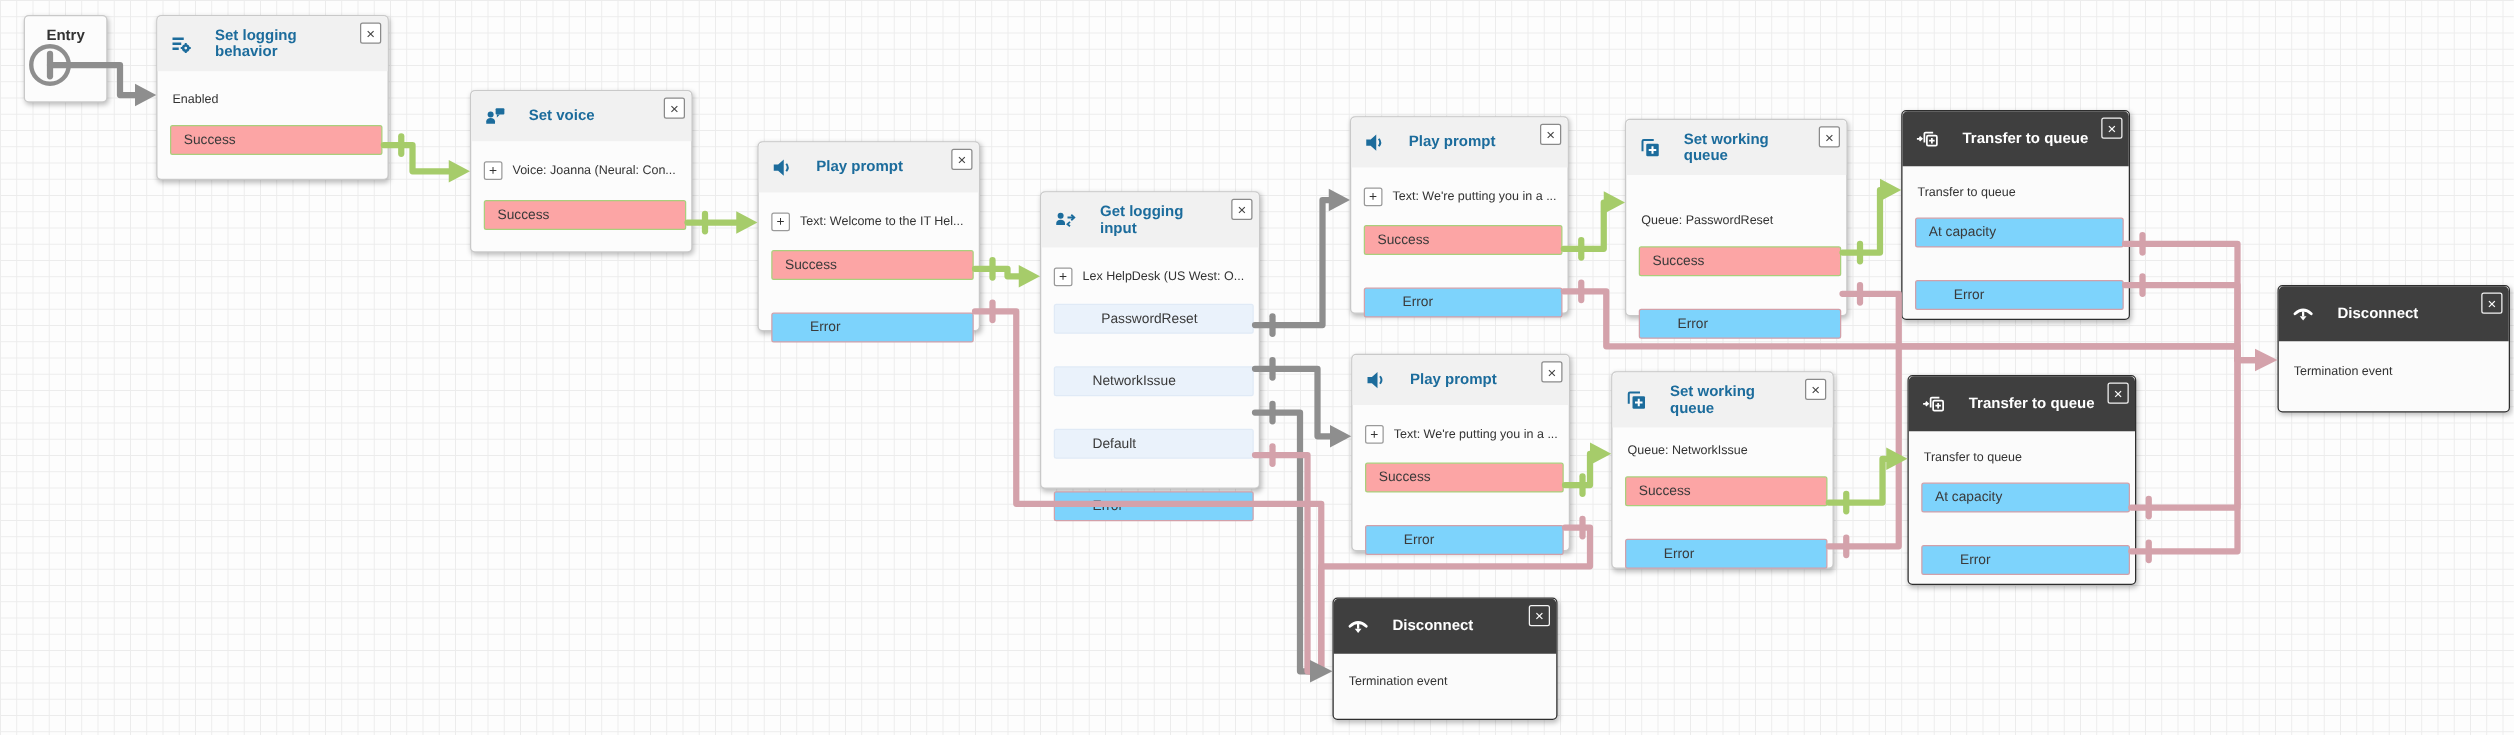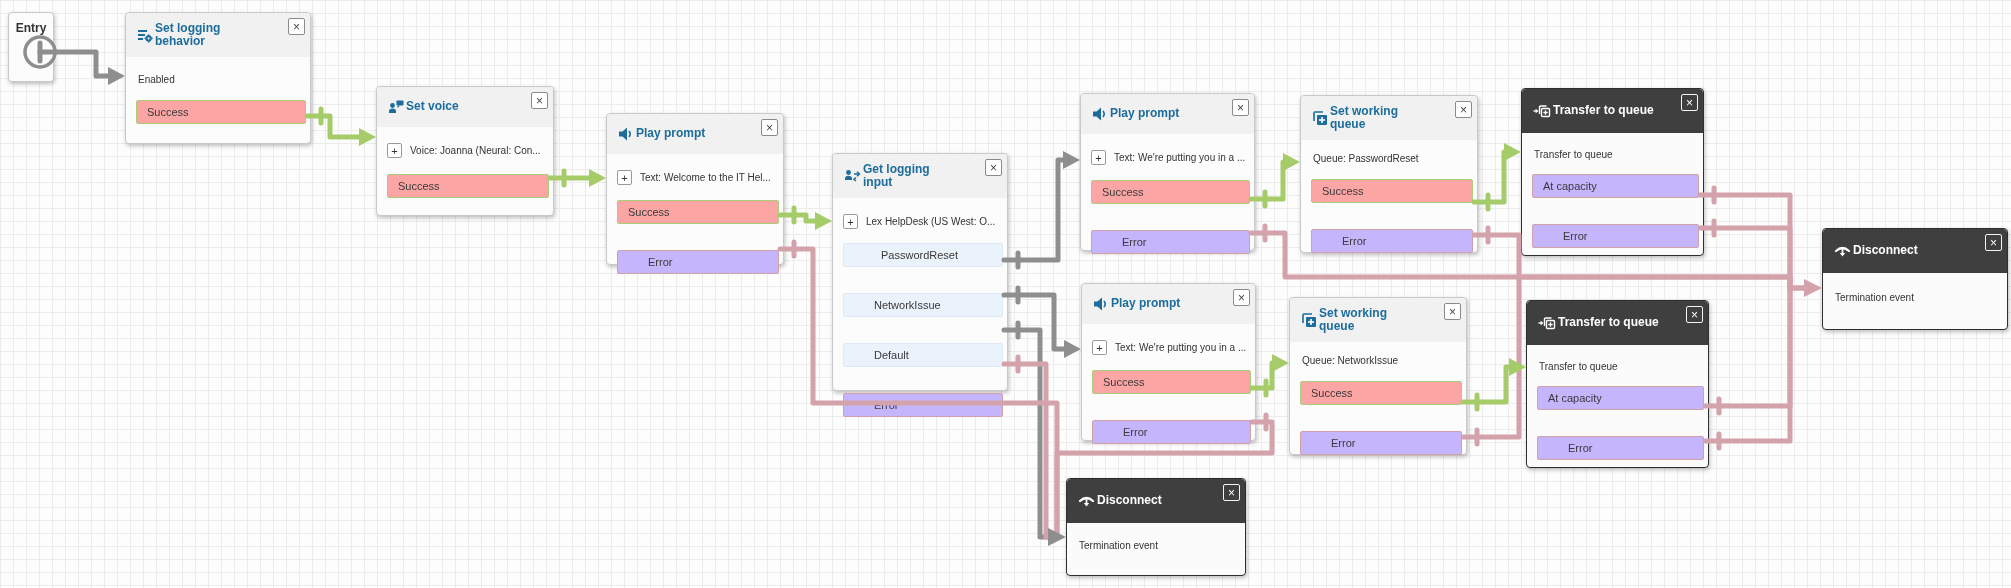--- a/index.html
+++ b/index.html
@@ -5,41 +5,41 @@
   html,body{margin:0;padding:0;}
   body{font-family:"Liberation Sans", sans-serif;background:#fff;}
   #canvas{position:relative;width:2011px;height:588px;overflow:hidden;
     background-color:#fdfdfd;
     background-image:linear-gradient(#ececec 1px, transparent 1px),
                      linear-gradient(90deg,#ececec 1px, transparent 1px);
     background-size:13px 13px;}
   .wires{position:absolute;left:0;top:0;z-index:3;pointer-events:none;}
   .block{position:absolute;z-index:2;background:#fcfcfc;border:1px solid #c9c9c9;
     border-radius:4px;box-shadow:1px 2px 4px rgba(0,0,0,.25);box-sizing:border-box;}
-  .hd{position:relative;display:flex;align-items:center;gap:2px;height:40px;
+  .hd{position:relative;display:flex;align-items:center;gap:19px;height:40px;
     padding:0 26px 0 11px;background:#f1f1f1;border-radius:4px 4px 0 0;}
   .hd.tall{height:44px;}
   .ttl{font-size:12px;font-weight:bold;color:#1c6c9c;line-height:1.12;}
   .dark{background:#fbfbfb;border-color:#2e2e2e;}
   .dark .hd{background:#3f3f3f;}
   .dark .ttl{color:#fff;}
   .x{position:absolute;top:5px;right:5px;width:17px;height:17px;box-sizing:border-box;
     background:#fff;border:1px solid #8a8a8a;border-radius:2px;color:#444;
     font-size:12px;line-height:14px;text-align:center;padding:0;cursor:pointer;
     font-family:"Liberation Sans",sans-serif;}
   .dark .x{background:#3f3f3f;border-color:#f4f4f4;color:#fff;}
   .info{margin:17px 8px 0 12px;font-size:10px;color:#333;}
   .param{display:flex;align-items:center;gap:8px;margin:16px 8px 0 10px;font-size:10px;color:#333;}
   .plus{width:15px;height:15px;box-sizing:border-box;background:#fff;border:1px solid #9a9a9a;
     border-radius:2px;color:#333;font-size:11px;line-height:12px;text-align:center;padding:0;cursor:pointer;}
   .row{height:24px;box-sizing:border-box;display:flex;align-items:center;
     margin:13px 4px 0 10px;padding-left:10px;font-size:11px;color:#3a3a3a;
     border:1px solid;border-radius:2px;}
   .ok{background:#fca5a5;border-color:#a9cf7c;}
-  .err{background:#c4b5fd;border-color:#d2a0a9;}
+  .err{background:#7dd3fc;border-color:#d2a0a9;}
   .opt{background:#eaf2fb;border-color:#e0eaf6;}
   .row.tight{margin-top:26px;padding-left:30px;}
   .entry-label{font-size:12px;font-weight:bold;color:#333;text-align:center;margin-top:8px;}
   .ic{display:inline-flex;flex:none;}
 </style>
 </head>
 <body>
 
 <div id="canvas">
 
@@ -106,21 +106,21 @@
       <polygon fill="#8e8e8e" points="1064,340 1064,358 1081,349"></polygon>
       <polygon fill="#a6cc6a" points="1283,153 1283,171 1300,162"></polygon>
       <polygon fill="#a6cc6a" points="1504,143 1504,161 1521,152"></polygon>
       <polygon fill="#a6cc6a" points="1272,354 1272,372 1289,363"></polygon>
       <polygon fill="#a6cc6a" points="1509,358 1509,376 1526,367"></polygon>
       <polygon fill="#d4a2ab" points="1804,279 1804,297 1822,288"></polygon>
       <polygon fill="#8e8e8e" points="1048,528 1048,546 1066,537"></polygon>
     </g>
   </svg>
 
-  <div class="block" style="left:8px;top:12px;width:46px;height:70px;">
+  <div class="block" style="left:19px;top:12px;width:67px;height:70px;">
     <div class="entry-label">Entry</div>
   </div>
 
   <div class="block" style="left:125px;top:12px;width:186px;height:132px;">
     <div class="hd tall">
       <span class="ic">
         <svg width="16" height="16" viewBox="0 0 16 16">
             <g fill="#1c6c9c">
               <rect x="1" y="3" width="9" height="2"></rect>
               <rect x="1" y="7" width="7" height="2"></rect>
@@ -136,21 +136,21 @@
       </span>
       <span class="ttl" style="width:96px;">Set logging behavior</span>
       <button class="x">×</button>
     </div>
     <div class="info">Enabled</div>
     <div class="row ok" style="margin-top:15px;">
       <span>Success</span>
     </div>
   </div>
 
-  <div class="block" style="left:376px;top:86px;width:178px;height:130px;">
+  <div class="block" style="left:376px;top:72px;width:178px;height:130px;">
     <div class="hd">
       <span class="ic">
         <svg width="16" height="16" viewBox="0 0 16 16" fill="#1c6c9c">
             <circle cx="4.5" cy="6.5" r="2.4"></circle>
             <path d="M1 14v-2c0-1.6 1.4-2.6 3.5-2.6S8 10.4 8 12v2z"></path>
             <rect x="8.5" y="1.5" width="7" height="5" rx="0.8"></rect>
             <path d="M9.5 6.5 l0 2.4 2.4-2.4z"></path>
           </svg>
       </span>
       <span class="ttl">Set voice</span>
@@ -255,21 +255,21 @@
             <rect x="5" y="5" width="10" height="10" rx="1" fill="#1c6c9c"></rect>
             <g stroke="#fff" stroke-width="1.6">
               <line x1="10" y1="7" x2="10" y2="13"></line>
               <line x1="7" y1="10" x2="13" y2="10"></line>
             </g>
           </svg>
       </span>
       <span class="ttl" style="width:86px;">Set working queue</span>
       <button class="x">×</button>
     </div>
-    <div class="info" style="margin-top:13px;">Queue: PasswordReset</div>
+    <div class="info" style="margin-top:31px;">Queue: PasswordReset</div>
     <div class="row ok" style="margin-top:15px;">
       <span>Success</span>
     </div>
     <div class="row err tight">
       <span>Error</span>
     </div>
   </div>
 
   <div class="block dark" style="left:1521px;top:88px;width:183px;height:168px;">
     <div class="hd tall">

